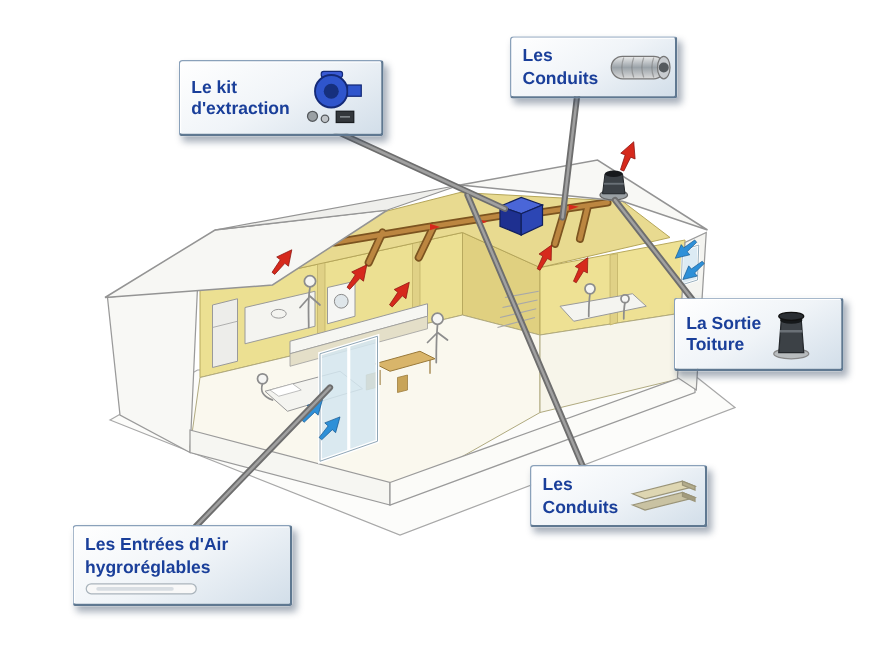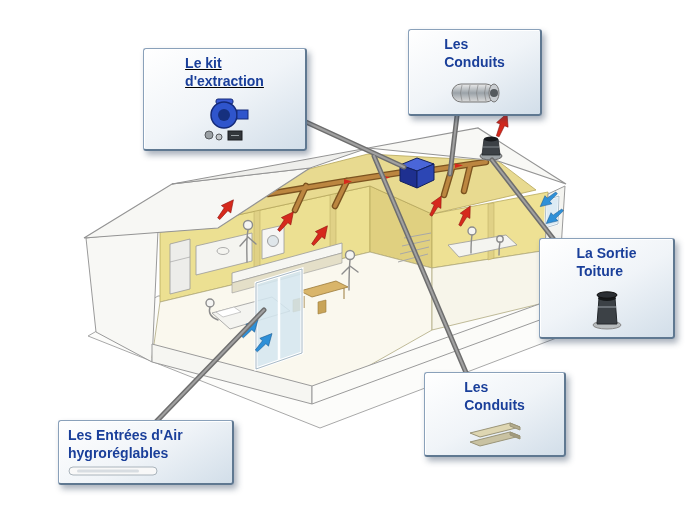--- a/index.html
+++ b/index.html
@@ -13,28 +13,27 @@
     background:linear-gradient(180deg,#ffffff 0%,#f4f9fc 10%,#dcearf 0%,#d9e7f2 38%,#bed4e7 65%,#a3c2dc 85%,#8db2d0 100%);
   }
   .house-svg { position:absolute; left:0; top:0; width:700px; height:525px; }
   .callout {
     position:absolute; display:flex; align-items:center; gap:7px; padding:6px 9px;
     background:linear-gradient(150deg,#ffffff 0%,#f0f4f8 50%,#d2dee9 100%);
     border:1px solid #8aa1ba; border-right:2px solid #5f7891; border-bottom:2px solid #5f7891;
     border-radius:3px;
     box-shadow:inset 1px 1px 0 #ffffff, 3px 4px 6px rgba(30,50,80,.38);
     cursor:pointer;
-    flex-direction:column;
   }
   .callout.col { flex-direction:column; align-items:flex-start; gap:3px; }
   .callout-label {
     color:#1a3f9a; font-weight:bold; font-size:14px; line-height:1.25; white-space:pre-line;
   }
   .callout-icon { display:flex; align-items:center; justify-content:center; }
-  #co-kit            { left:143px; top:48px;  width:164px;text-decoration:underline; }
+  #co-kit            { left:143px; top:48px;  width:164px; }
   #co-conduits-top   { left:408px; top:29px;  width:134px; }
   #co-sortie         { left:539px; top:238px; width:136px; }
   #co-conduits-bottom{ left:424px; top:372px; width:142px; }
   #co-entrees        { left:58px;  top:420px; width:176px; }
 </style>
 </head>
 <body>
 
 <div class="stage">
 

